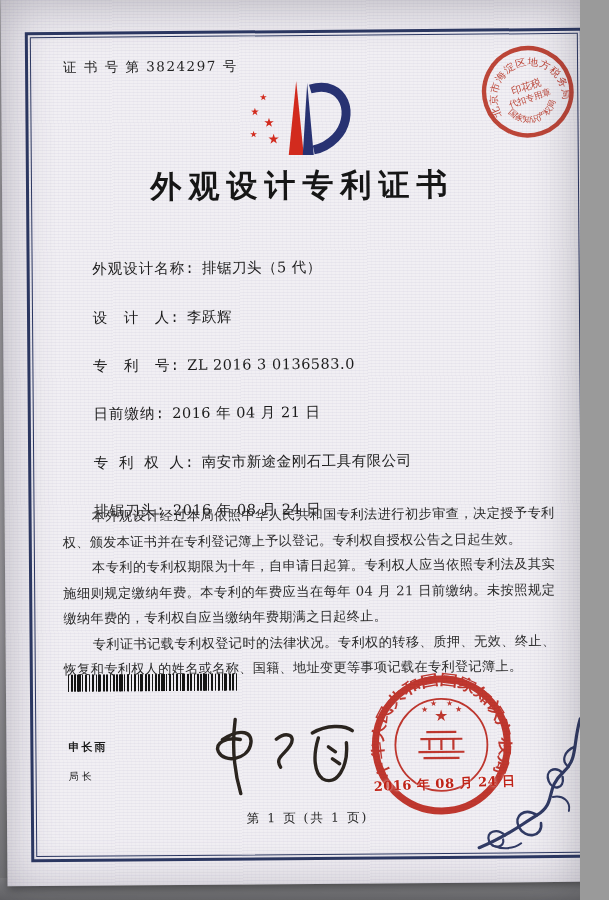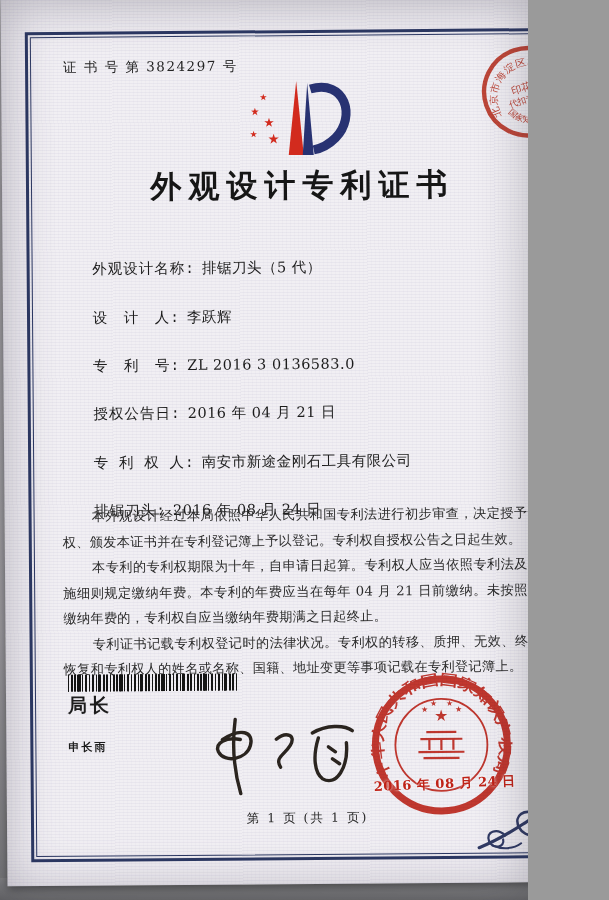--- a/index.html
+++ b/index.html
@@ -1,17 +1,17 @@
 <!DOCTYPE html>
 <html><head>
 <meta charset="utf-8">
 <style>
   html,body{margin:0;padding:0;}
   body{background:#9a9a9a;font-family:"DejaVu Serif",serif;}
-  #stage{position:relative;width:528px;height:900px;overflow:hidden;
+  #stage{position:relative;width:580px;height:900px;overflow:hidden;
          background:linear-gradient(180deg,#b9b7bb 0%,#a8a6aa 70%,#7c7c7e 100%);}
   .photo-bottom-edge{position:absolute;left:0;bottom:0;width:100%;height:22px;
          background:linear-gradient(180deg,#8b8b8d,#6e6e70);}
   .paper{position:absolute;left:4px;top:-3px;width:601px;height:887px;
          background:#f1eff3;
          background-image:
            repeating-linear-gradient(0deg,rgba(160,155,190,.10) 0 1px,transparent 1px 3px),
            repeating-linear-gradient(90deg,rgba(160,155,190,.05) 0 1px,transparent 1px 4px);
          transform:rotate(-0.45deg);transform-origin:50% 50%;
          box-shadow:0 3px 9px rgba(0,0,0,.45), inset 0 0 60px rgba(120,110,140,.12);}
@@ -28,21 +28,21 @@
   .field-row .lbl{letter-spacing:1px;font-family:Liberation Mono, monospace;}
   .field-row .val{margin-left:7px;letter-spacing:.5px;}
   .body-text{position:absolute;left:58px;top:505px;width:492px;font-size:13.2px;
          line-height:25.5px;color:#2b2b2b;text-align:justify;}
   .body-text p{margin:0;text-indent:2.2em;letter-spacing:.3px;}
   .barcode{position:absolute;left:62px;top:676px;width:169px;height:17px;
          background:
           repeating-linear-gradient(90deg,#141414 0 1.5px,transparent 1.5px 3.5px),
           repeating-linear-gradient(90deg,#141414 0 1px,transparent 1px 6px),
           repeating-linear-gradient(90deg,transparent 0 9px,#141414 9px 11.5px,transparent 11.5px 21px);}
-  .sig-title{position:absolute;left:62px;top:694px;font-size:19px;font-weight:700;color:#1d1d1d;letter-spacing:3px;}
+  .sig-title{position:absolute;left:62px;top:771px;font-size:10px;font-weight:400;color:#1d1d1d;letter-spacing:3px;}
   .sig-name{position:absolute;left:62px;top:741px;font-size:11px;font-weight:700;color:#1d1d1d;letter-spacing:2px;}
   .signature-svg{position:absolute;left:182px;top:708px;width:170px;height:98px;}
   .page-footer{position:absolute;left:0;top:813px;width:100%;text-align:center;
          font-size:12.5px;color:#2a2a2a;letter-spacing:2px;}
   .tax-seal{position:absolute;left:478px;top:48px;width:97px;height:97px;
          transform:rotate(-14deg);opacity:.92;mix-blend-mode:multiply;}
   .office-seal{position:absolute;left:362px;top:676px;width:146px;height:146px;
          opacity:.95;mix-blend-mode:multiply;}
   .seal-date{position:absolute;left:364px;top:779px;width:148px;text-align:center;
          font-size:13px;font-weight:700;color:#bf2318;letter-spacing:.5px;
@@ -91,21 +91,21 @@
     <div class="field-row" style="top:245px">
       <span class="lbl">外观设计名称:</span><span class="val">排锯刀头（5 代）</span>
     </div>
     <div class="field-row" style="top:294px">
       <span class="lbl">设　计　人:</span><span class="val">李跃辉</span>
     </div>
     <div class="field-row" style="top:342px">
       <span class="lbl">专　利　号:</span><span class="val">ZL 2016 3 0136583.0</span>
     </div>
     <div class="field-row" style="top:390px">
-      <span class="lbl">授权公告日:</span><span class="val">2016 年 04 月 21 日</span>
+      <span class="lbl">日前缴纳:</span><span class="val">2016 年 04 月 21 日</span>
     </div>
     <div class="field-row" style="top:439px">
       <span class="lbl">专 利 权 人:</span><span class="val">南安市新途金刚石工具有限公司</span>
     </div>
     <div class="field-row" style="top:487px">
       <span class="lbl">排锯刀头:</span><span class="val">2016 年 08 月 24 日</span>
     </div>
 
     <div class="body-text">
       <p>本外观设计经过本局依照中华人民共和国专利法进行初步审查，决定授予专利权、颁发本证书并在专利登记簿上予以登记。专利权自授权公告之日起生效。</p>

